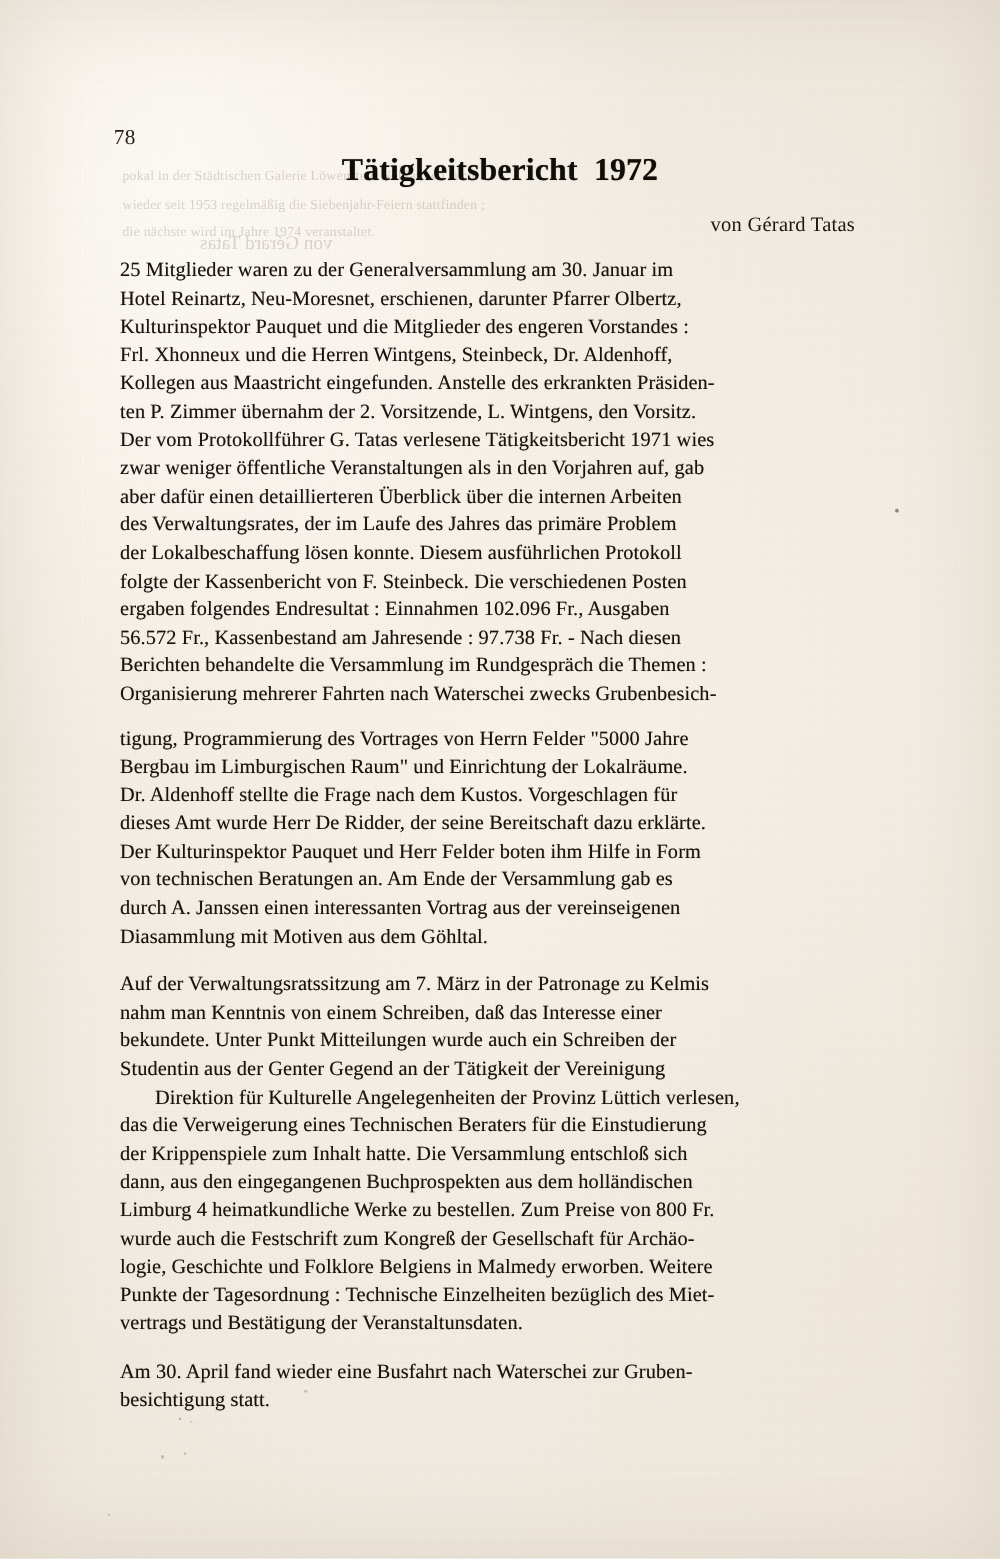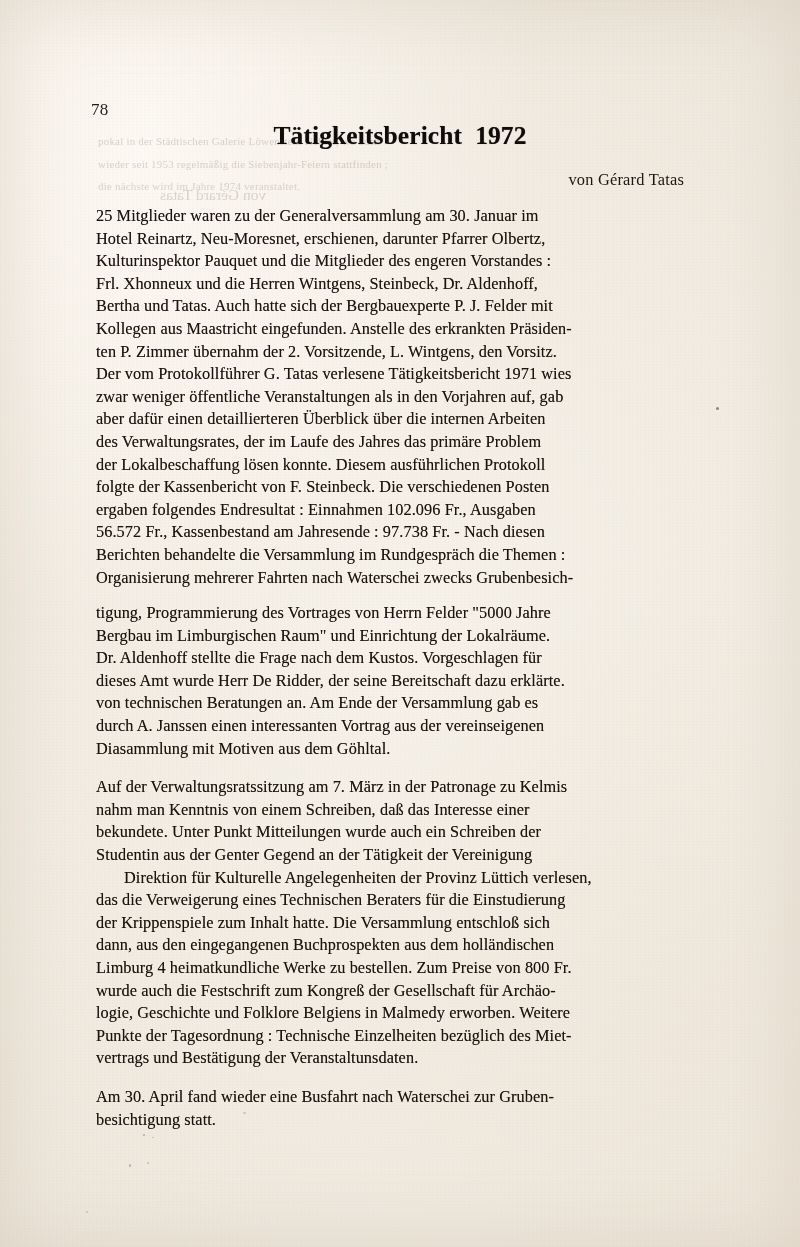--- a/index.html
+++ b/index.html
@@ -177,37 +177,37 @@
 
     <div class="author">von Gérard Tatas</div>
 
     <div class="body">
 
       <p class="para">
         <span class="line" style="word-spacing: 0px;">25 Mitglieder waren zu der Generalversammlung am 30. Januar im</span>
         <span class="line" style="word-spacing: 0px;">Hotel Reinartz, Neu-Moresnet, erschienen, darunter Pfarrer Olbertz,</span>
         <span class="line" style="word-spacing: 0px;">Kulturinspektor Pauquet und die Mitglieder des engeren Vorstandes :</span>
         <span class="line" style="word-spacing: 0px;">Frl. Xhonneux und die Herren Wintgens, Steinbeck, Dr. Aldenhoff,</span>
-        <span class="line" style="word-spacing: 0px;">Bertha und Tatas. Auch hatte sich der Bergbauexperte P. J. Felder mit</span>
         <span class="line" style="word-spacing: 0px;">Kollegen aus Maastricht eingefunden. Anstelle des erkrankten Präsiden-</span>
         <span class="line" style="word-spacing: 0px;">ten P. Zimmer übernahm der 2. Vorsitzende, L. Wintgens, den Vorsitz.</span>
         <span class="line" style="word-spacing: 0px;">Der vom Protokollführer G. Tatas verlesene Tätigkeitsbericht 1971 wies</span>
         <span class="line" style="word-spacing: 0px;">zwar weniger öffentliche Veranstaltungen als in den Vorjahren auf, gab</span>
         <span class="line" style="word-spacing: 0px;">aber dafür einen detaillierteren Überblick über die internen Arbeiten</span>
         <span class="line" style="word-spacing: 0px;">des Verwaltungsrates, der im Laufe des Jahres das primäre Problem</span>
         <span class="line" style="word-spacing: 0px;">der Lokalbeschaffung lösen konnte. Diesem ausführlichen Protokoll</span>
         <span class="line" style="word-spacing: 0px;">folgte der Kassenbericht von F. Steinbeck. Die verschiedenen Posten</span>
         <span class="line" style="word-spacing: 0px;">ergaben folgendes Endresultat : Einnahmen 102.096 Fr., Ausgaben</span>
         <span class="line" style="word-spacing: 0px;">56.572 Fr., Kassenbestand am Jahresende : 97.738 Fr. - Nach diesen</span>
         <span class="line" style="word-spacing: 0px;">Berichten behandelte die Versammlung im Rundgespräch die Themen :</span>
         <span class="line" style="word-spacing: 0px;">Organisierung mehrerer Fahrten nach Waterschei zwecks Grubenbesich-</span>
         <span class="line" style="word-spacing: 0px; margin-top: 13px;">tigung, Programmierung des Vortrages von Herrn Felder "5000 Jahre</span>
         <span class="line" style="word-spacing: 0px;">Bergbau im Limburgischen Raum" und Einrichtung der Lokalräume.</span>
         <span class="line" style="word-spacing: 0px;">Dr. Aldenhoff stellte die Frage nach dem Kustos. Vorgeschlagen für</span>
         <span class="line" style="word-spacing: 0px;">dieses Amt wurde Herr De Ridder, der seine Bereitschaft dazu erklärte.</span>
+        <span class="line" style="word-spacing: 0px;">Der Kulturinspektor Pauquet und Herr Felder boten ihm Hilfe in Form</span>
         <span class="line" style="word-spacing: 0px;">von technischen Beratungen an. Am Ende der Versammlung gab es</span>
         <span class="line" style="word-spacing: 0px;">durch A. Janssen einen interessanten Vortrag aus der vereinseigenen</span>
         <span class="line">Diasammlung mit Motiven aus dem Göhltal.</span>
       </p>
 
       <p class="para">
         <span class="line" style="word-spacing: 0px;">Auf der Verwaltungsratssitzung am 7. März in der Patronage zu Kelmis</span>
         <span class="line" style="word-spacing: 0px;">nahm man Kenntnis von einem Schreiben, daß das Interesse einer</span>
         <span class="line" style="word-spacing: 0px;">bekundete. Unter Punkt Mitteilungen wurde auch ein Schreiben der</span>
         <span class="line" style="word-spacing: 0px;">Studentin aus der Genter Gegend an der Tätigkeit der Vereinigung</span>

